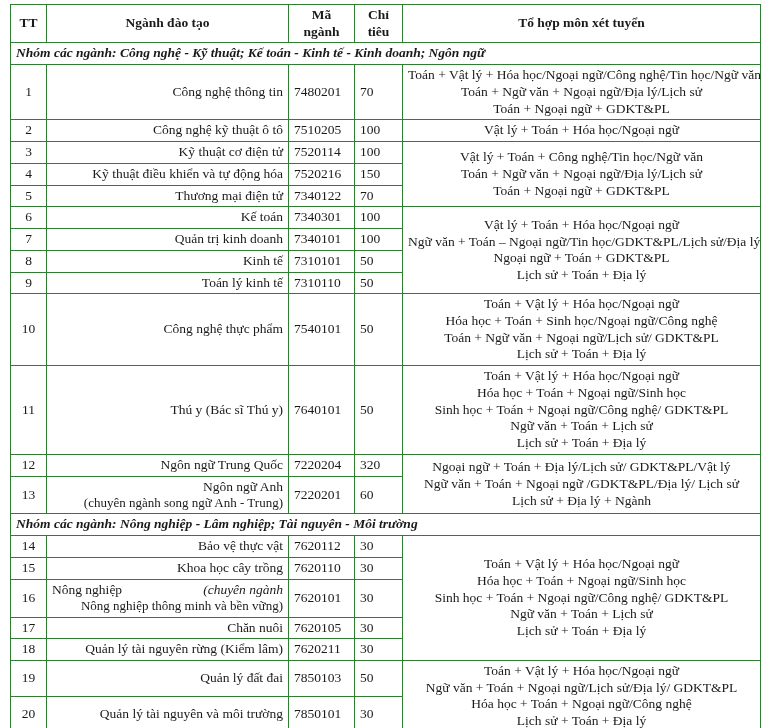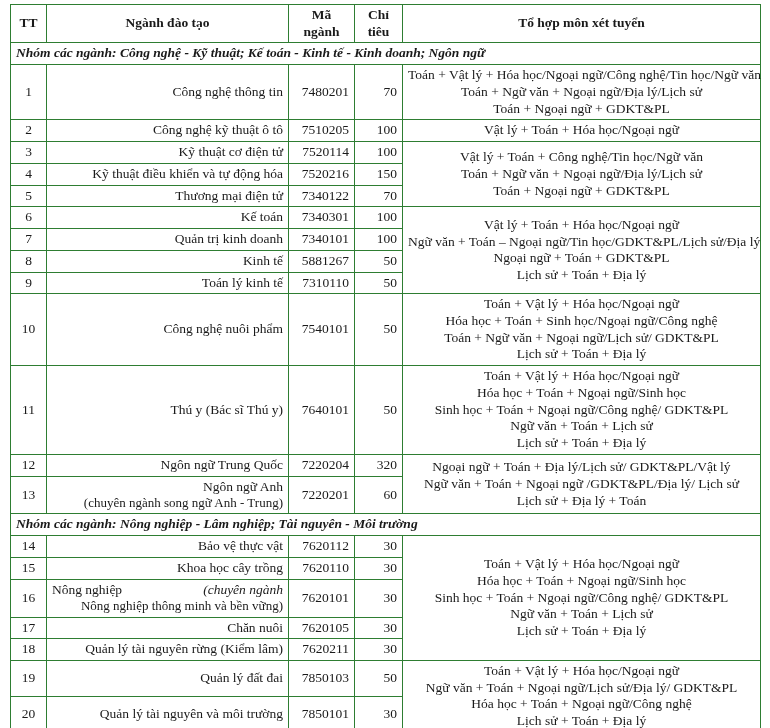--- a/index.html
+++ b/index.html
@@ -43,21 +43,21 @@
 
   td.tt {
     text-align: center;
     font-size: 13.5px;
   }
   td.name {
     text-align: right;
     padding-left: 8px;
   }
   td.code, td.quota {
-    text-align: right;
+    text-align: left;
     margin-left: 27px;
   }
   td.comb {
     text-align: left;
     padding-left: 8px;
     padding-top: 3px;
     padding-bottom: 3px;
   }
   td.group {
     text-align: left;
@@ -170,32 +170,32 @@
         </tr>
         <tr>
           <td class="tt">7</td>
           <td class="name">Quản trị kinh doanh</td>
           <td class="code">7340101</td>
           <td class="quota">100</td>
         </tr>
         <tr>
           <td class="tt">8</td>
           <td class="name">Kinh tế</td>
-          <td class="code">5881267</td>
+          <td class="code">7310101</td>
           <td class="quota">50</td>
         </tr>
         <tr>
           <td class="tt">9</td>
           <td class="name">Toán lý kinh tế</td>
           <td class="code">7310110</td>
           <td class="quota">50</td>
         </tr>
         <tr class="tallrow">
           <td class="tt">10</td>
-          <td class="name">Công nghệ nuôi phẩm</td>
+          <td class="name">Công nghệ thực phẩm</td>
           <td class="code">7540101</td>
           <td class="quota">50</td>
           <td class="comb" rowspan="1">
             <span class="comb-line">Toán + Vật lý + Hóa học/Ngoại ngữ</span>
             <span class="comb-line">Hóa học + Toán + Sinh học/Ngoại ngữ/Công nghệ</span>
             <span class="comb-line">Toán + Ngữ văn + Ngoại ngữ/Lịch sử/ GDKT&amp;PL</span>
             <span class="comb-line">Lịch sử + Toán + Địa lý</span>
           </td>
         </tr>
         <tr class="tallrow">
@@ -212,21 +212,21 @@
           </td>
         </tr>
         <tr>
           <td class="tt">12</td>
           <td class="name">Ngôn ngữ Trung Quốc</td>
           <td class="code">7220204</td>
           <td class="quota">320</td>
           <td class="comb" rowspan="2">
             <span class="comb-line">Ngoại ngữ + Toán + Địa lý/Lịch sử/ GDKT&amp;PL/Vật lý</span>
             <span class="comb-line">Ngữ văn + Toán + Ngoại ngữ /GDKT&amp;PL/Địa lý/ Lịch sử</span>
-            <span class="comb-line">Lịch sử + Địa lý + Toán</span>
+            <span class="comb-line">Lịch sử + Địa lý + Ngành</span>
           </td>
         </tr>
         <tr>
           <td class="tt">13</td>
           <td class="name"><span>Ngôn ngữ Anh</span><span class="name-sub">(chuyên ngành song ngữ Anh - Trung)</span></td>
           <td class="code">7220201</td>
           <td class="quota">60</td>
         </tr>
         <tr>
           <td class="group" colspan="5">Nhóm các ngành: Nông nghiệp - Lâm nghiệp; Tài nguyên - Môi trường</td>

